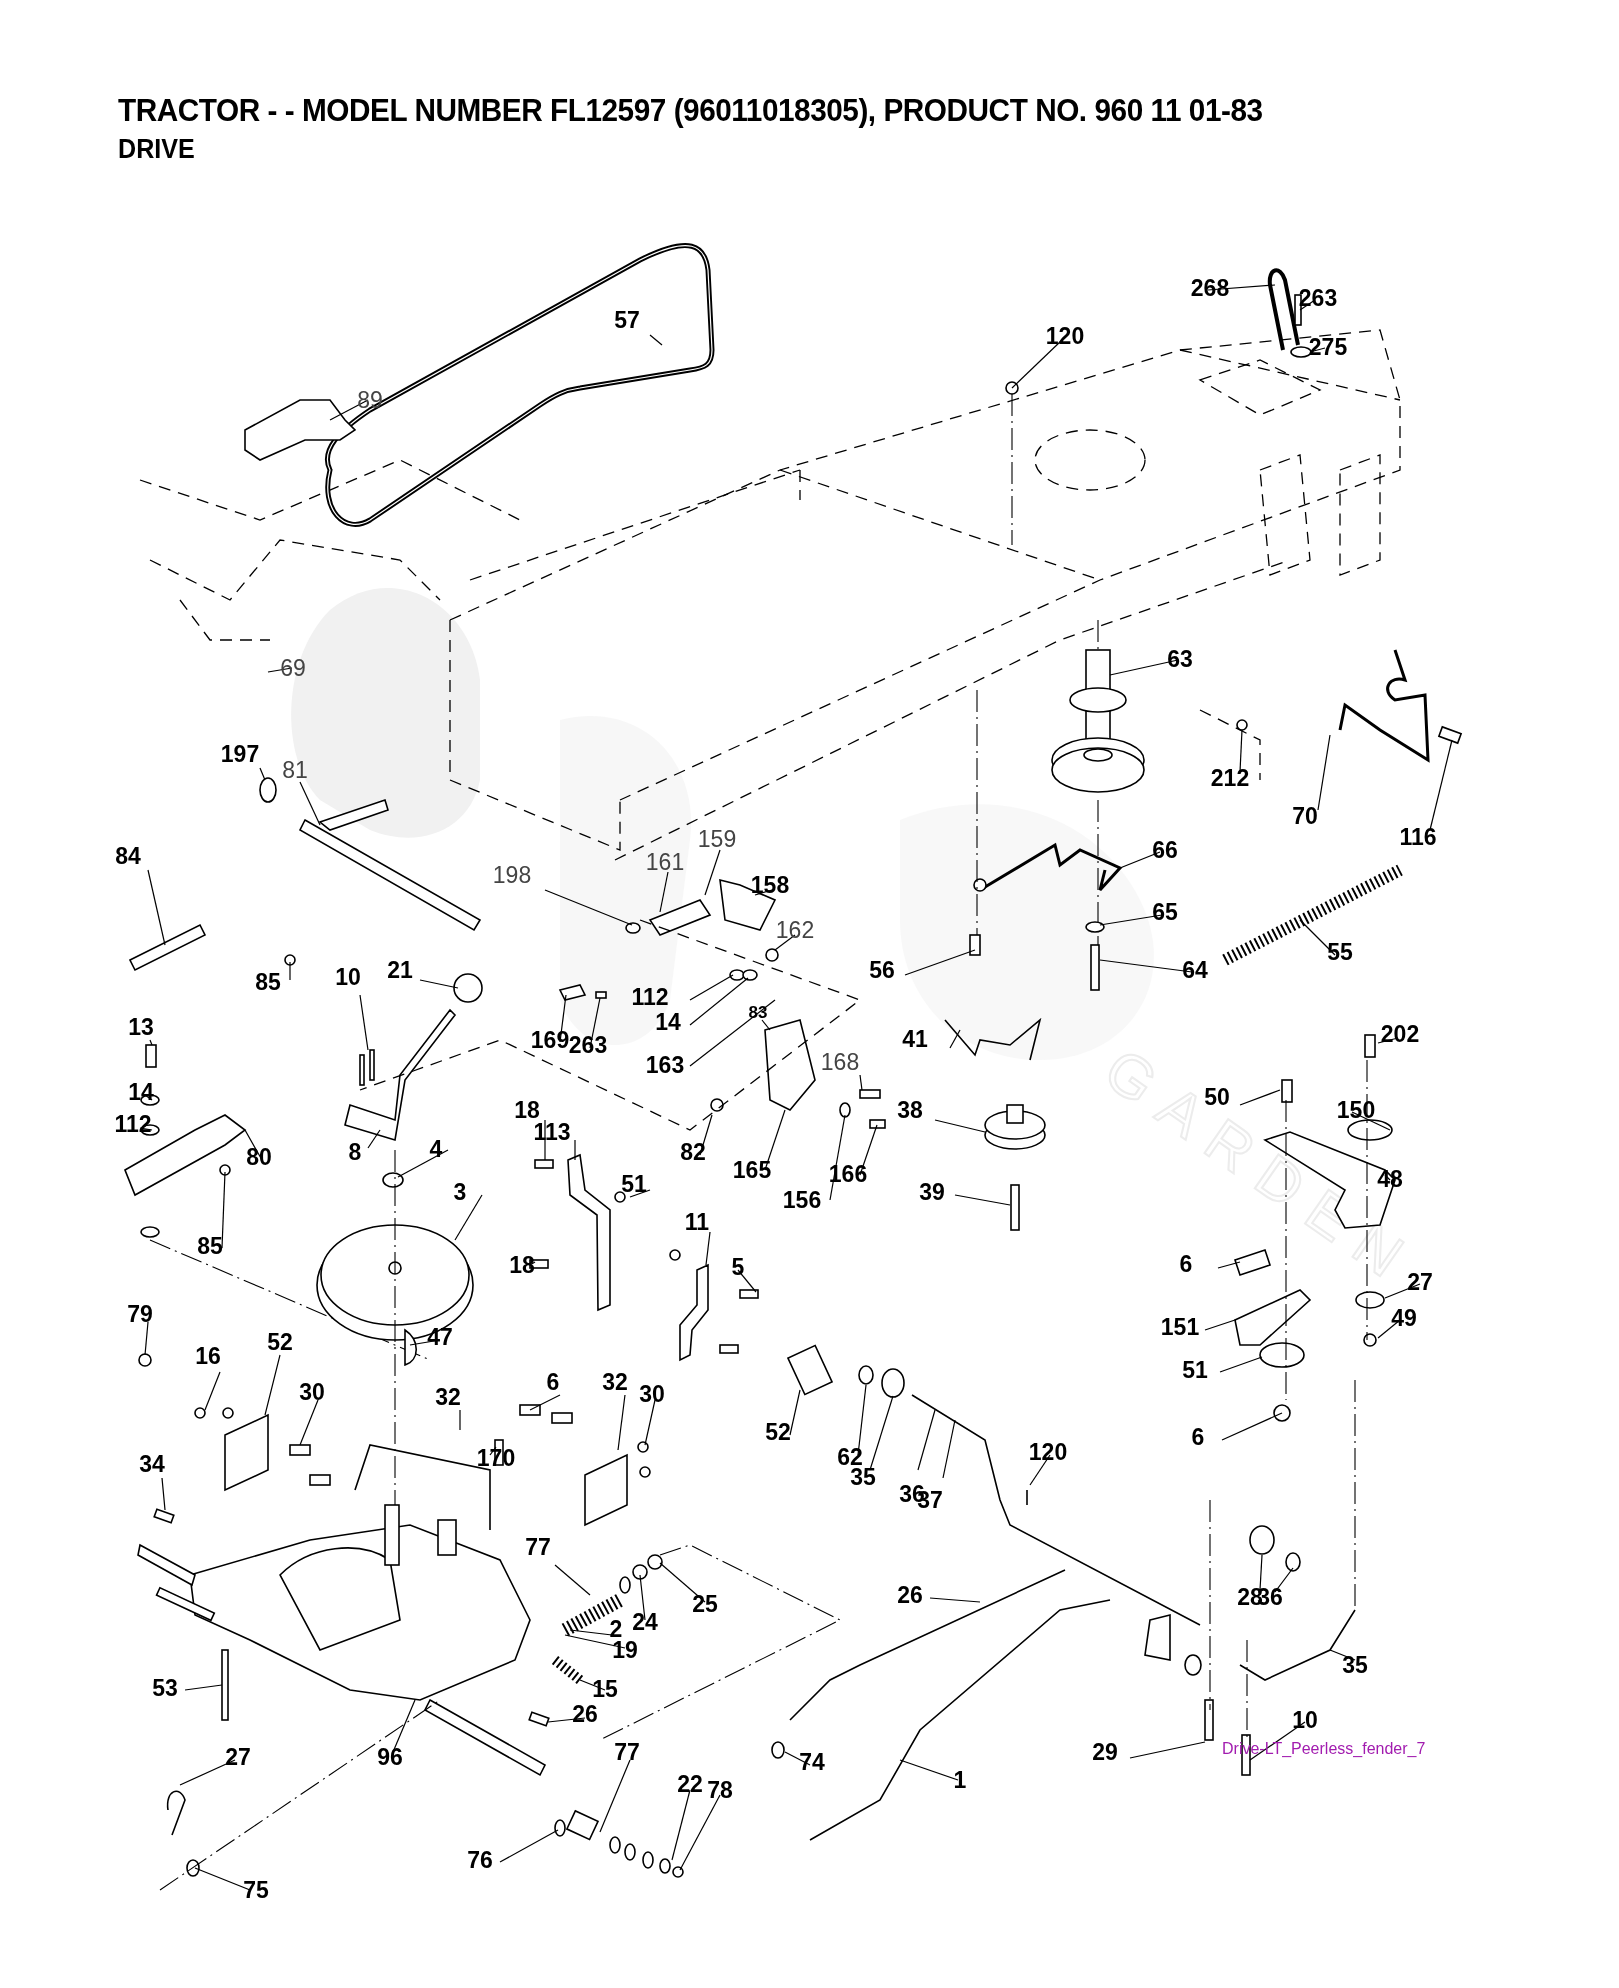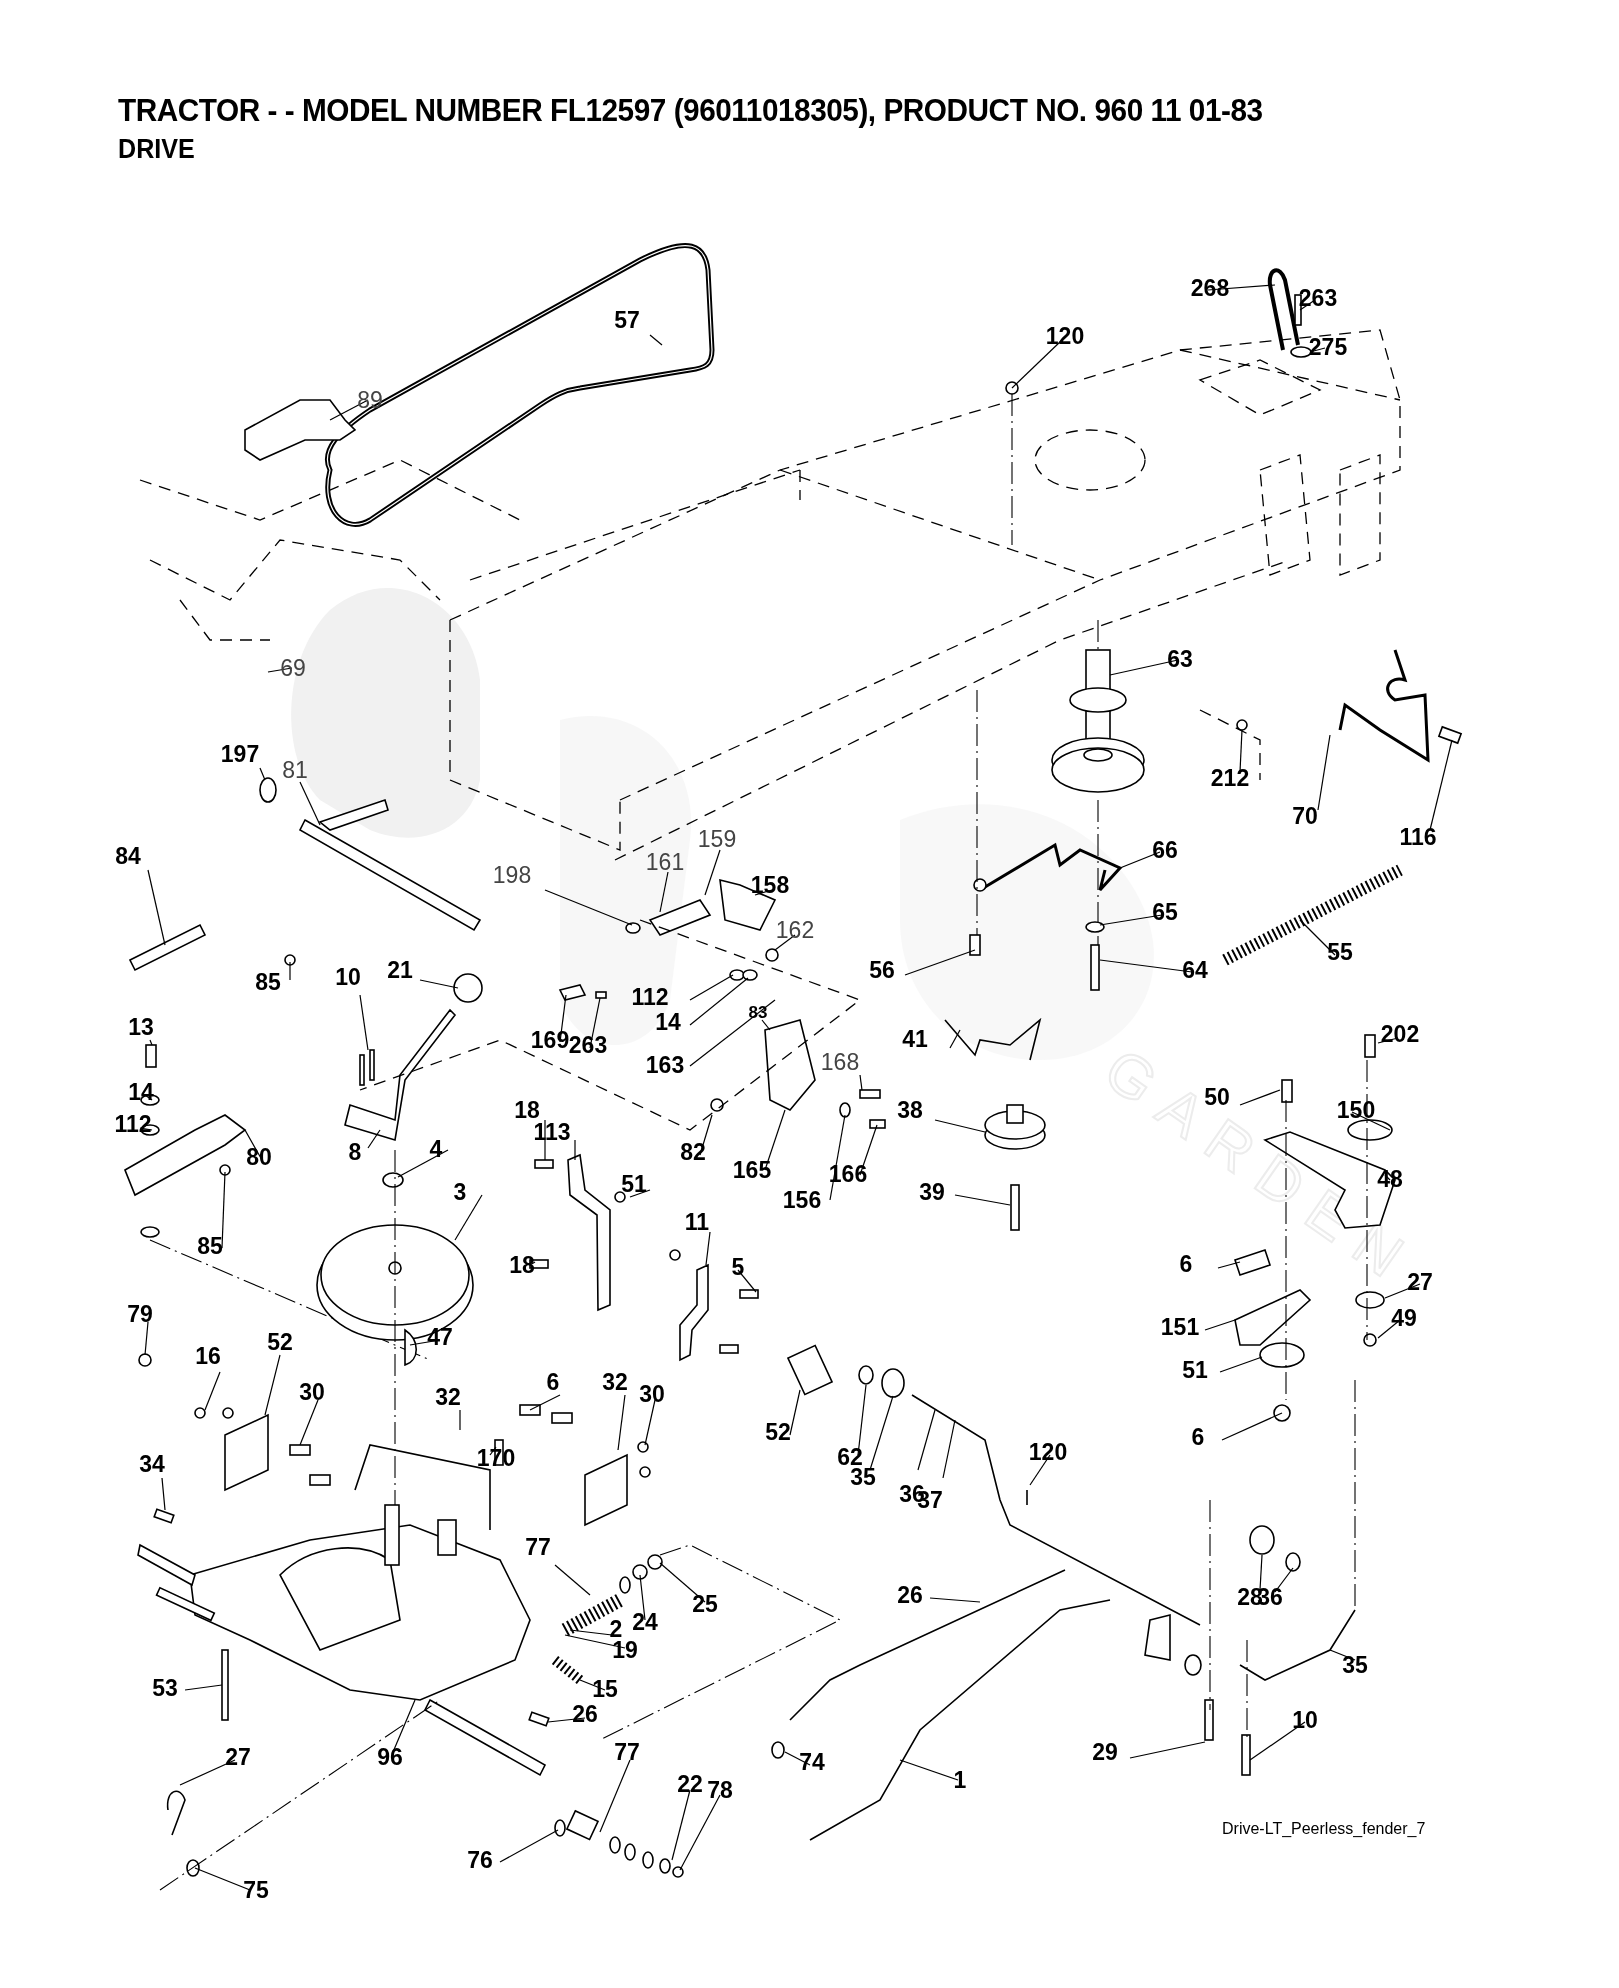--- a/index.html
+++ b/index.html
@@ -2,21 +2,21 @@
 <html><head>
 <meta charset="utf-8">
 <style>
   html, body { margin: 0; padding: 0; background: #ffffff; }
   body { width: 1619px; height: 1988px; position: relative; overflow: hidden;
          font-family: "Liberation Sans", sans-serif; color: #000; }
   .title { position: absolute; left: 118px; top: 92px; font-size: 32px; font-weight: bold;
            letter-spacing: -0.5px; transform: scaleX(0.93); transform-origin: left top; white-space: nowrap; }
   .subtitle { position: absolute; left: 118px; top: 134px; font-size: 27px; font-weight: bold;
               transform: scaleX(0.93); transform-origin: left top; }
-  .ref { position: absolute; left: 1222px; top: 1820px; font-size: 16px; color: #000000; }
+  .ref { position: absolute; left: 1222px; top: 1740px; font-size: 16px; color: #a21caf; }
   svg#diagram { position: absolute; left: 0; top: 0; }
   .callout { font-family: "Liberation Sans", sans-serif; font-weight: bold; font-size: 23px; fill: #000; }
   .callout.grey { fill: #444; font-weight: normal; }
   .callout.small { font-size: 17px; }
   .dash { stroke: #000; stroke-width: 1.3; fill: none; stroke-dasharray: 12 8; }
   .chain { stroke: #000; stroke-width: 1.1; fill: none; stroke-dasharray: 22 5 2 5; }
   .leader { stroke: #000; stroke-width: 1.2; fill: none; }
   .part { stroke: #000; stroke-width: 1.6; fill: #fff; }
   .thick { stroke: #000; stroke-width: 5; fill: none; }
   .watermark { fill: #f1f1f1; }

